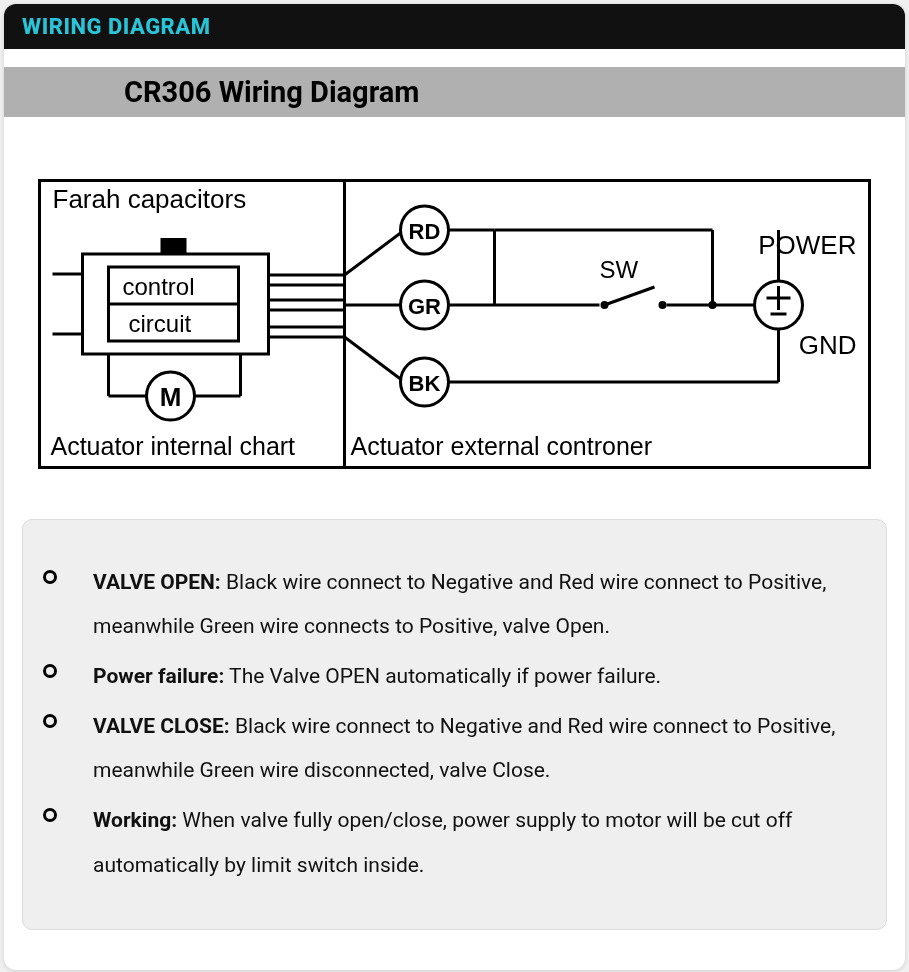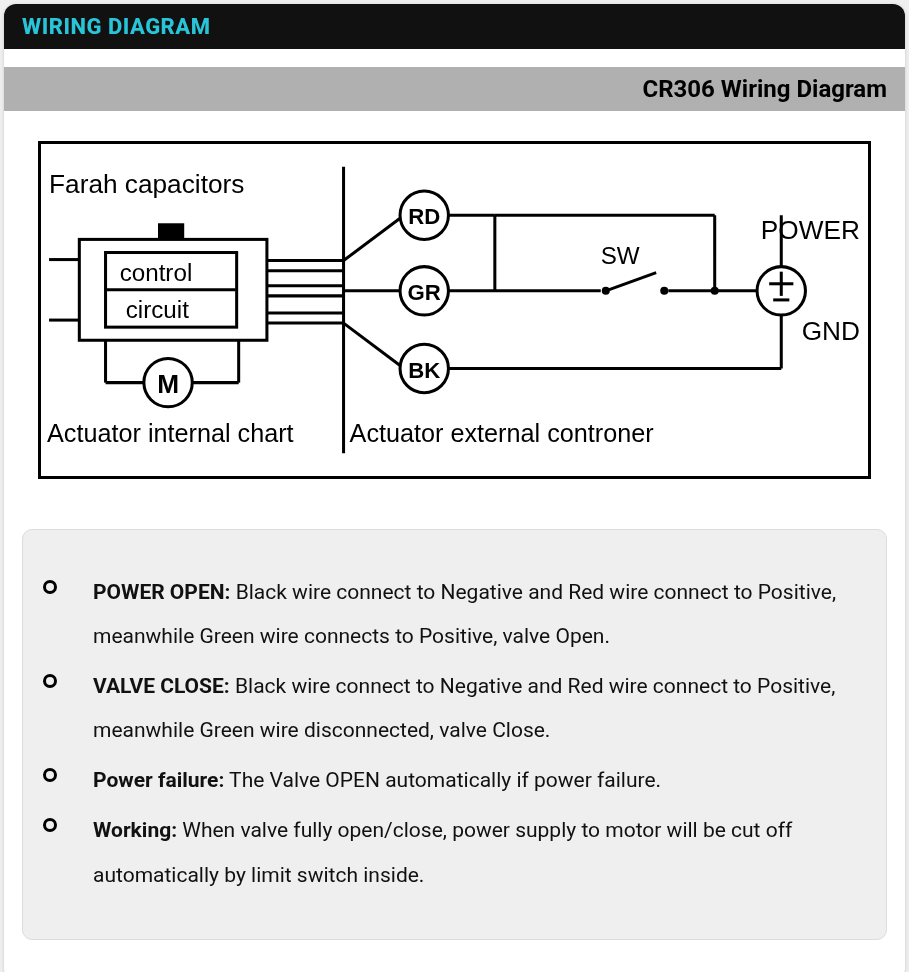--- a/index.html
+++ b/index.html
@@ -20,34 +20,34 @@
     color: #28c5d9;
     font-size: 22px;
     font-weight: 800;
     padding: 10px 18px;
     letter-spacing: 0.5px;
   }
   .spacer { height: 18px; background:#fff; }
   .subheader {
     background: #b0b0b0;
     color: #000;
-    font-size: 24px;
+    font-size: 29px;
     font-weight: 700;
     padding: 8px 18px 8px 120px;
-    text-align: right;
   }
   .diagram-wrap {
     padding: 30px 34px 50px 34px;
     background:#fff;
   }
   .diagram-frame {
     border: 3px solid #000;
     width: 100%;
-    height: 338px;
+    height: 290px;
     position: relative;
+    margin-top: 32px;
   }
   svg.diagram { width:100%; height:100%; display:block; }
   svg text { font-family: Arial, sans-serif; }
   .notes-box {
     margin: 0 18px 40px 18px;
     background: #efefef;
     border: 1px solid #dcdcdc;
     border-radius: 10px;
     padding: 40px 36px 36px 70px;
   }
@@ -162,29 +162,29 @@
 
         <text x="6" y="273" font-size="25">Actuator internal chart</text>
         <text x="306" y="273" font-size="25">Actuator external controner</text>
       </svg>
     </div>
   </div>
 
   <div class="notes-box">
     <div class="note-item">
       <span class="bullet"></span>
-      <span class="note-label">POWER OPEN:</span><span> Black wire connect to Negative and Red wire connect to Positive, meanwhile Green wire connects to Positive, valve Open.</span>
+      <span class="note-label">VALVE OPEN:</span><span> Black wire connect to Negative and Red wire connect to Positive, meanwhile Green wire connects to Positive, valve Open.</span>
+    </div>
+    <div class="note-item">
+      <span class="bullet"></span>
+      <span class="note-label">Power failure:</span><span> The Valve OPEN automatically if power failure.</span>
     </div>
     <div class="note-item">
       <span class="bullet"></span>
       <span class="note-label">VALVE CLOSE:</span><span> Black wire connect to Negative and Red wire connect to Positive, meanwhile Green wire disconnected, valve Close.</span>
-    </div>
-    <div class="note-item">
-      <span class="bullet"></span>
-      <span class="note-label">Power failure:</span><span> The Valve OPEN automatically if power failure.</span>
     </div>
     <div class="note-item">
       <span class="bullet"></span>
       <span class="note-label">Working:</span><span> When valve fully open/close, power supply to motor will be cut off automatically by limit switch inside.</span>
       <br>
     </div>
   </div>
 
 </div>
 

